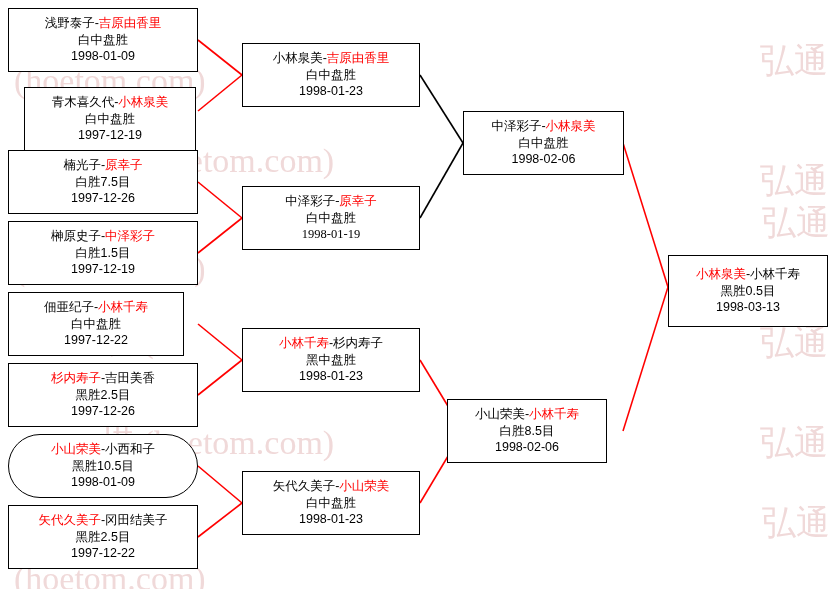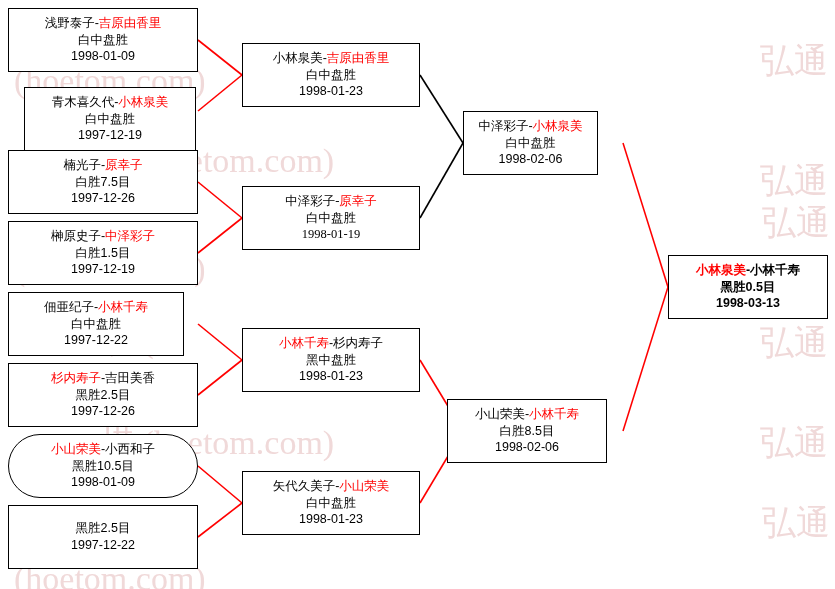--- a/index.html
+++ b/index.html
@@ -128,20 +128,21 @@
         <div class="ln pair"><span class="p-red">杉内寿子</span><span>-</span><span class="p-black">吉田美香</span></div>
         <div class="ln">黑胜2.5目</div>
         <div class="ln">1997-12-26</div>
       </div>
       <div class="node" style="left: 8px; top: 434px; width: 190px; height: 64px; border-radius: 32px;">
         <div class="ln pair"><span class="p-red">小山荣美</span><span>-</span><span class="p-black">小西和子</span></div>
         <div class="ln">黑胜10.5目</div>
         <div class="ln">1998-01-09</div>
       </div>
       <div class="node" style="left: 8px; top: 505px; width: 190px; height: 64px;">
+        <div class="ln pair"><span class="p-red">矢代久美子</span><span>-</span><span class="p-black">冈田结美子</span></div>
         <div class="ln">黑胜2.5目</div>
         <div class="ln">1997-12-22</div>
       </div>
       <div class="node" style="left: 242px; top: 43px; width: 178px; height: 64px;">
         <div class="ln pair"><span class="p-black">小林泉美</span><span>-</span><span class="p-red">吉原由香里</span></div>
         <div class="ln">白中盘胜</div>
         <div class="ln">1998-01-23</div>
       </div>
       <div class="node" style="left: 242px; top: 186px; width: 178px; height: 64px; font-family: Liberation Serif, serif;">
         <div class="ln pair"><span class="p-black">中泽彩子</span><span>-</span><span class="p-red">原幸子</span></div>
@@ -151,30 +152,30 @@
       <div class="node" style="left: 242px; top: 328px; width: 178px; height: 64px;">
         <div class="ln pair"><span class="p-red">小林千寿</span><span>-</span><span class="p-black">杉内寿子</span></div>
         <div class="ln">黑中盘胜</div>
         <div class="ln">1998-01-23</div>
       </div>
       <div class="node" style="left: 242px; top: 471px; width: 178px; height: 64px;">
         <div class="ln pair"><span class="p-black">矢代久美子</span><span>-</span><span class="p-red">小山荣美</span></div>
         <div class="ln">白中盘胜</div>
         <div class="ln">1998-01-23</div>
       </div>
-      <div class="node" style="left: 463px; top: 111px; width: 135px; height: 64px;">
+      <div class="node" style="left: 463px; top: 111px; width: 161px; height: 64px;">
         <div class="ln pair"><span class="p-black">中泽彩子</span><span>-</span><span class="p-red">小林泉美</span></div>
         <div class="ln">白中盘胜</div>
         <div class="ln">1998-02-06</div>
       </div>
       <div class="node" style="left: 447px; top: 399px; width: 160px; height: 64px;">
         <div class="ln pair"><span class="p-black">小山荣美</span><span>-</span><span class="p-red">小林千寿</span></div>
         <div class="ln">白胜8.5目</div>
         <div class="ln">1998-02-06</div>
       </div>
-      <div class="node" style="left: 668px; top: 255px; width: 160px; height: 64px; font-weight: bold;">
+      <div class="node" style="left: 668px; top: 255px; width: 160px; height: 72px;">
         <div class="ln pair"><span class="p-red">小林泉美</span><span>-</span><span class="p-black">小林千寿</span></div>
         <div class="ln">黑胜0.5目</div>
         <div class="ln">1998-03-13</div>
       </div>
     </div>
 
 </div>
 
 </body></html>

